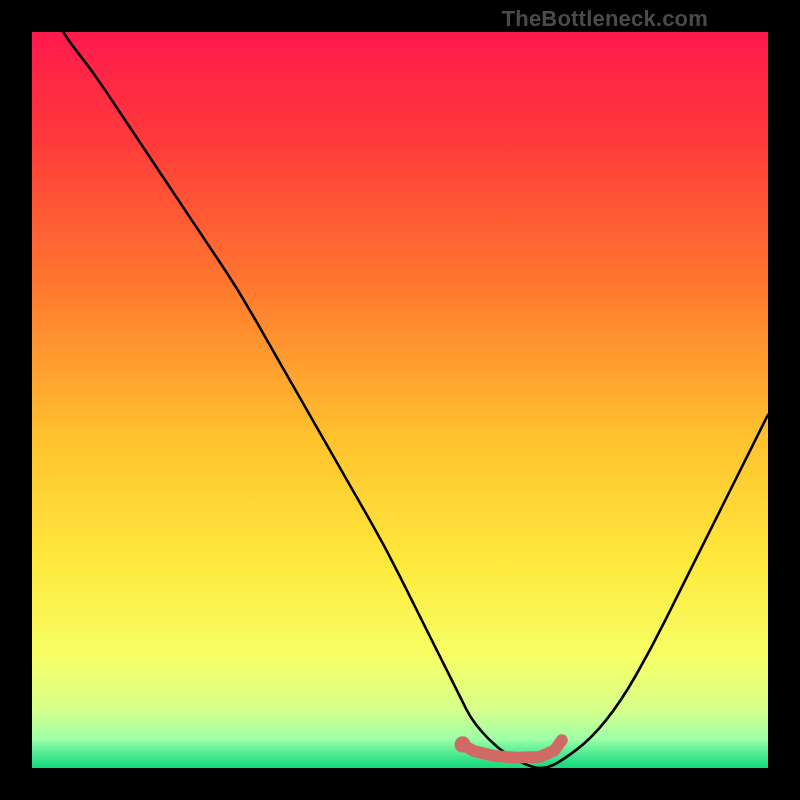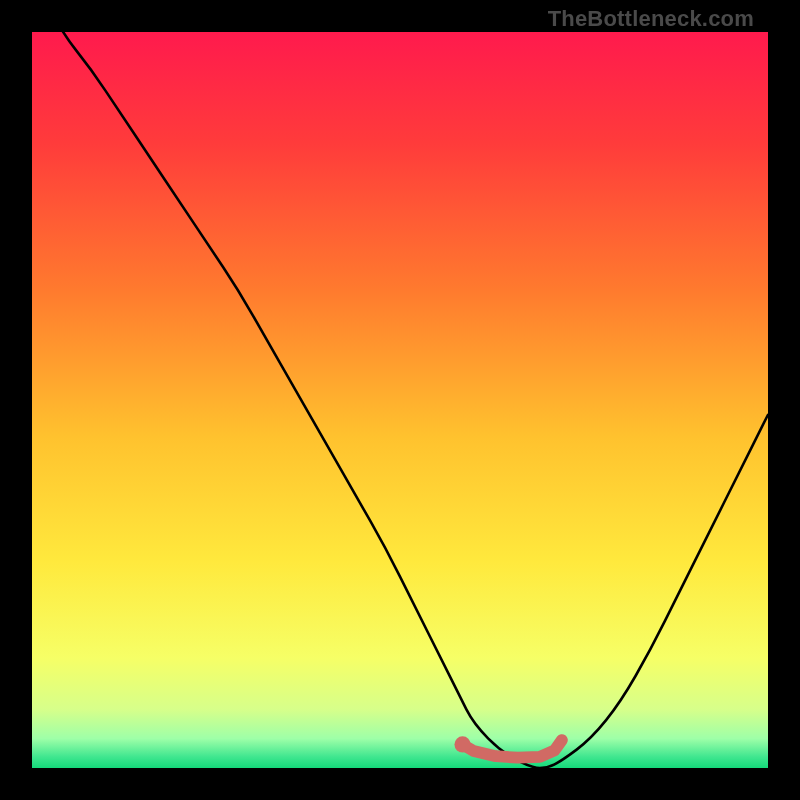--- a/index.html
+++ b/index.html
@@ -9,21 +9,20 @@
     height: 800px;
     background: #000;
     font-family: Arial, Helvetica, sans-serif;
     overflow: hidden;
   }
   .stage {
     position: relative;
     width: 742px;
     height: 800px;
     background: #000;
-    padding-left: 46px;
   }
   .plot-area {
     position: absolute;
     left: 32px;
     top: 32px;
     width: 736px;
     height: 736px;
     overflow: hidden;
   }
   .gradient-bg {

